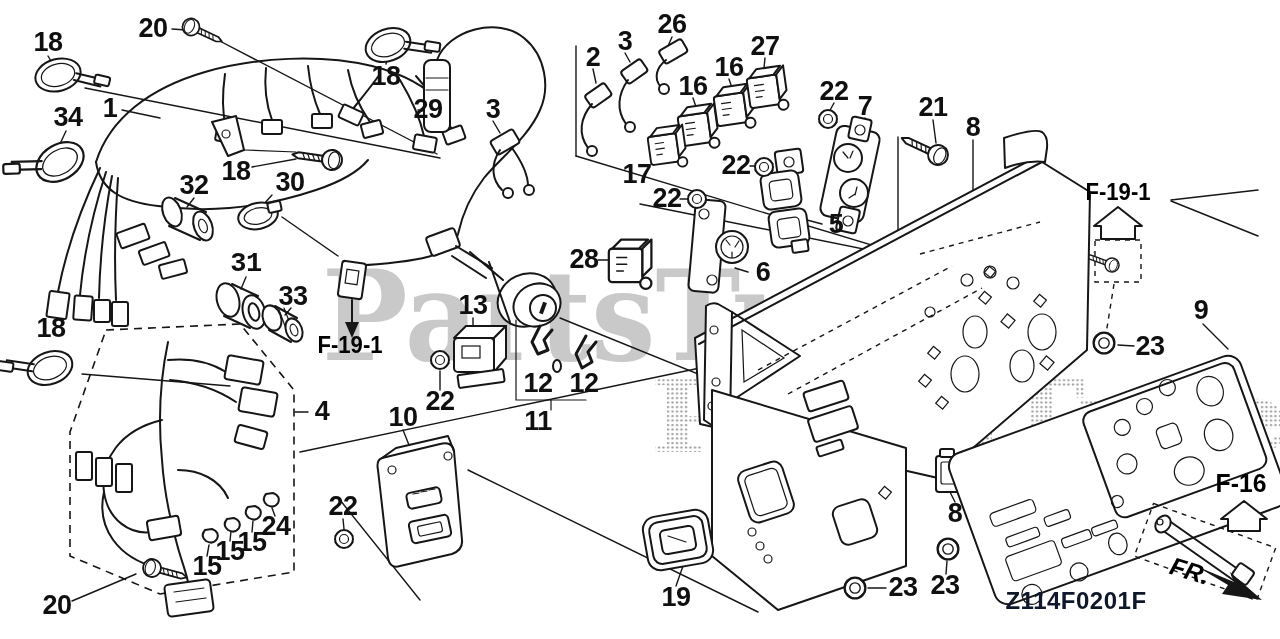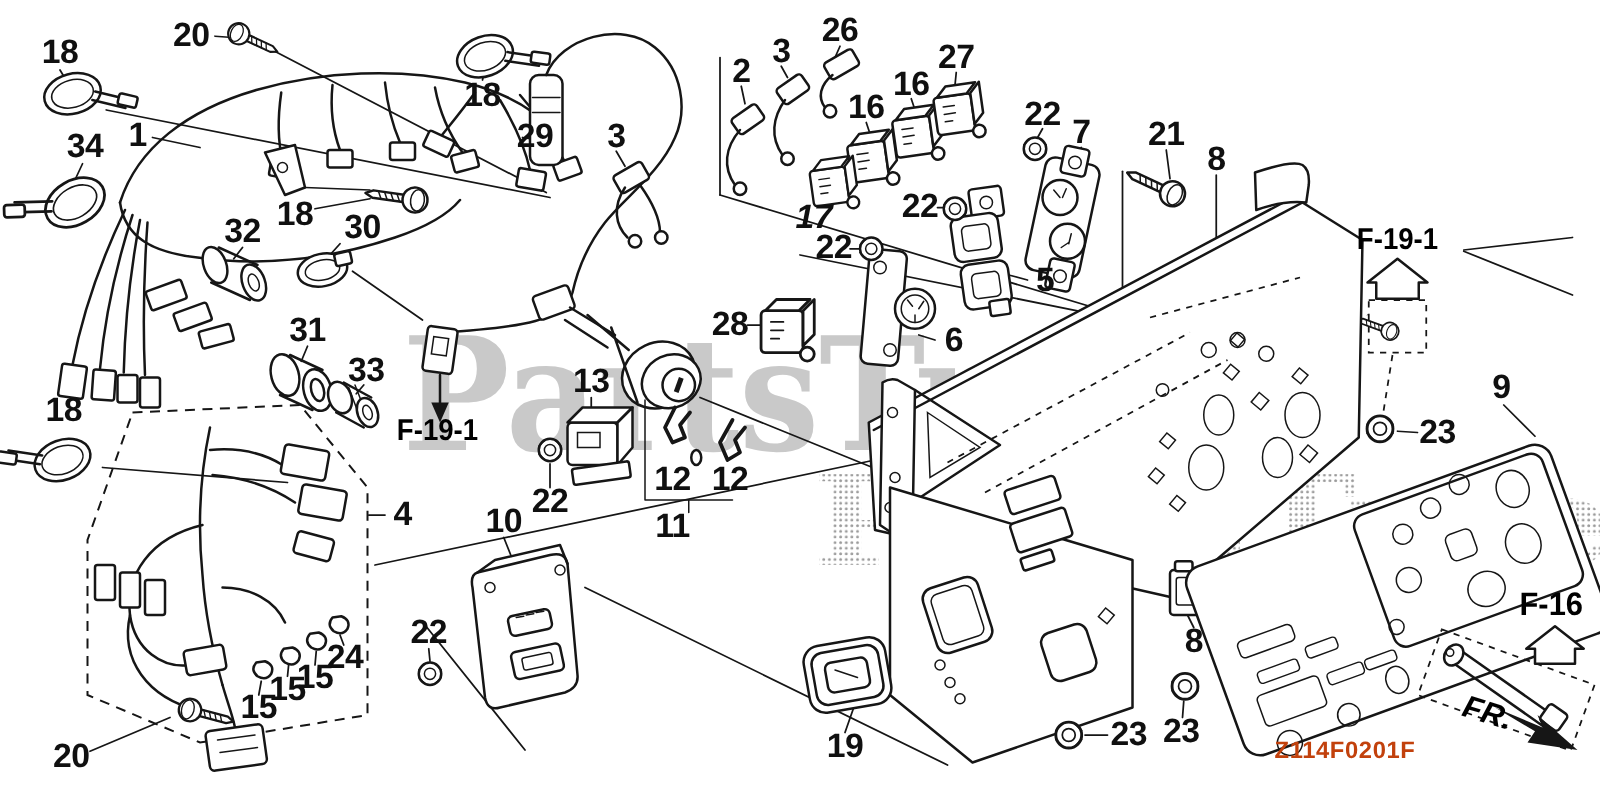--- a/index.html
+++ b/index.html
@@ -10,22 +10,22 @@
   .callout{
     position:absolute;transform:translate(-50%,-53%);
     font-size:27px;font-weight:600;color:#101010;line-height:1;
     letter-spacing:-0.5px;white-space:nowrap;
   }
   .ref{position:absolute;color:#000;font-weight:800;white-space:nowrap;line-height:1;}
   .ref.f19c{font-size:24px;transform:translate(-50%,-50%) scaleX(.92);}
   .ref.f19r{font-size:24px;transform:translate(-50%,-50%) scaleX(.92);}
   .ref.f16{font-size:26px;transform:translate(-50%,-50%) scaleX(.95);}
   .ref.fr{font-size:25px;font-style:italic;transform:translate(-50%,-50%) rotate(17deg);}
-  .code{position:absolute;transform:translate(-50%,-50%);font-size:19px;font-weight:700;
-        letter-spacing:.5px;color:#c2410c;white-space:nowrap;}
+  .code{position:absolute;transform:translate(-50%,-50%);font-size:24px;font-weight:700;
+        letter-spacing:.5px;color:#0f172a;white-space:nowrap;}
   
   .ln{fill:none;stroke:#161616;stroke-width:2;stroke-linecap:round;stroke-linejoin:round;}
   .part{fill:#ffffff;stroke:#161616;stroke-width:2;stroke-linejoin:round;}
   .thin{fill:none;stroke:#161616;stroke-width:1.2;stroke-linecap:round;}
   .ldr{fill:none;stroke:#161616;stroke-width:1.4;stroke-linecap:round;}
   .dash{fill:none;stroke:#161616;stroke-width:1.6;stroke-dasharray:8 6;}
   .dash2{fill:none;stroke:#161616;stroke-width:1.4;stroke-dasharray:5 5;}
   .blk{fill:#161616;stroke:none;}
 </style>
 </head>
@@ -449,31 +449,31 @@
         <div class="callout" style="left: 236px; top: 172px;">18</div>
         <div class="callout" style="left: 194px; top: 186px;">32</div>
         <div class="callout" style="left: 262px; top: 183px; margin-left: 28px;">30</div>
         <div class="callout" style="left: 493px; top: 110px;">3</div>
         <div class="callout" style="left: 593px; top: 58px;">2</div>
         <div class="callout" style="left: 625px; top: 42px;">3</div>
         <div class="callout" style="left: 672px; top: 25px;">26</div>
         <div class="callout" style="left: 693px; top: 87px;">16</div>
         <div class="callout" style="left: 729px; top: 68px;">16</div>
         <div class="callout" style="left: 765px; top: 47px;">27</div>
-        <div class="callout" style="left: 651px; top: 175px; font-style: italic;">17</div>
+        <div class="callout" style="left: 637px; top: 175px;">17</div>
         <div class="callout" style="left: 736px; top: 166px;">22</div>
         <div class="callout" style="left: 667px; top: 199px;">22</div>
         <div class="callout" style="left: 834px; top: 92px;">22</div>
         <div class="callout" style="left: 865px; top: 107px;">7</div>
         <div class="callout" style="left: 933px; top: 108px;">21</div>
         <div class="callout" style="left: 973px; top: 128px;">8</div>
         <div class="callout" style="left: 836px; top: 225px;">5</div>
         <div class="callout" style="left: 763px; top: 273px;">6</div>
         <div class="callout" style="left: 584px; top: 260px;">28</div>
-        <div class="callout" style="left: 246px; top: 265px;">31</div>
+        <div class="callout" style="left: 246px; top: 265px; font-family: Liberation Mono, monospace;">31</div>
         <div class="callout" style="left: 293px; top: 297px;">33</div>
         <div class="callout" style="left: 51px; top: 329px;">18</div>
         <div class="callout" style="left: 473px; top: 306px;">13</div>
         <div class="callout" style="left: 440px; top: 402px;">22</div>
         <div class="callout" style="left: 538px; top: 384px;">12</div>
         <div class="callout" style="left: 584px; top: 384px;">12</div>
         <div class="callout" style="left: 538px; top: 422px;">11</div>
         <div class="callout" style="left: 322px; top: 412px;">4</div>
         <div class="callout" style="left: 403px; top: 418px; text-align: center;">10</div>
         <div class="callout" style="left: 343px; top: 507px;">22</div>

